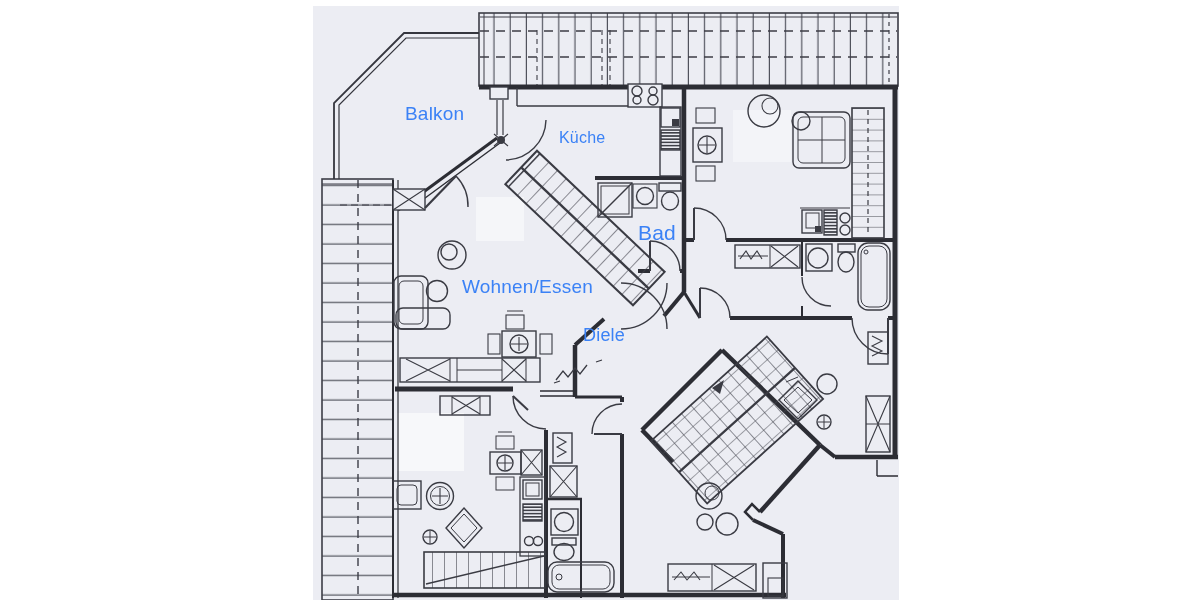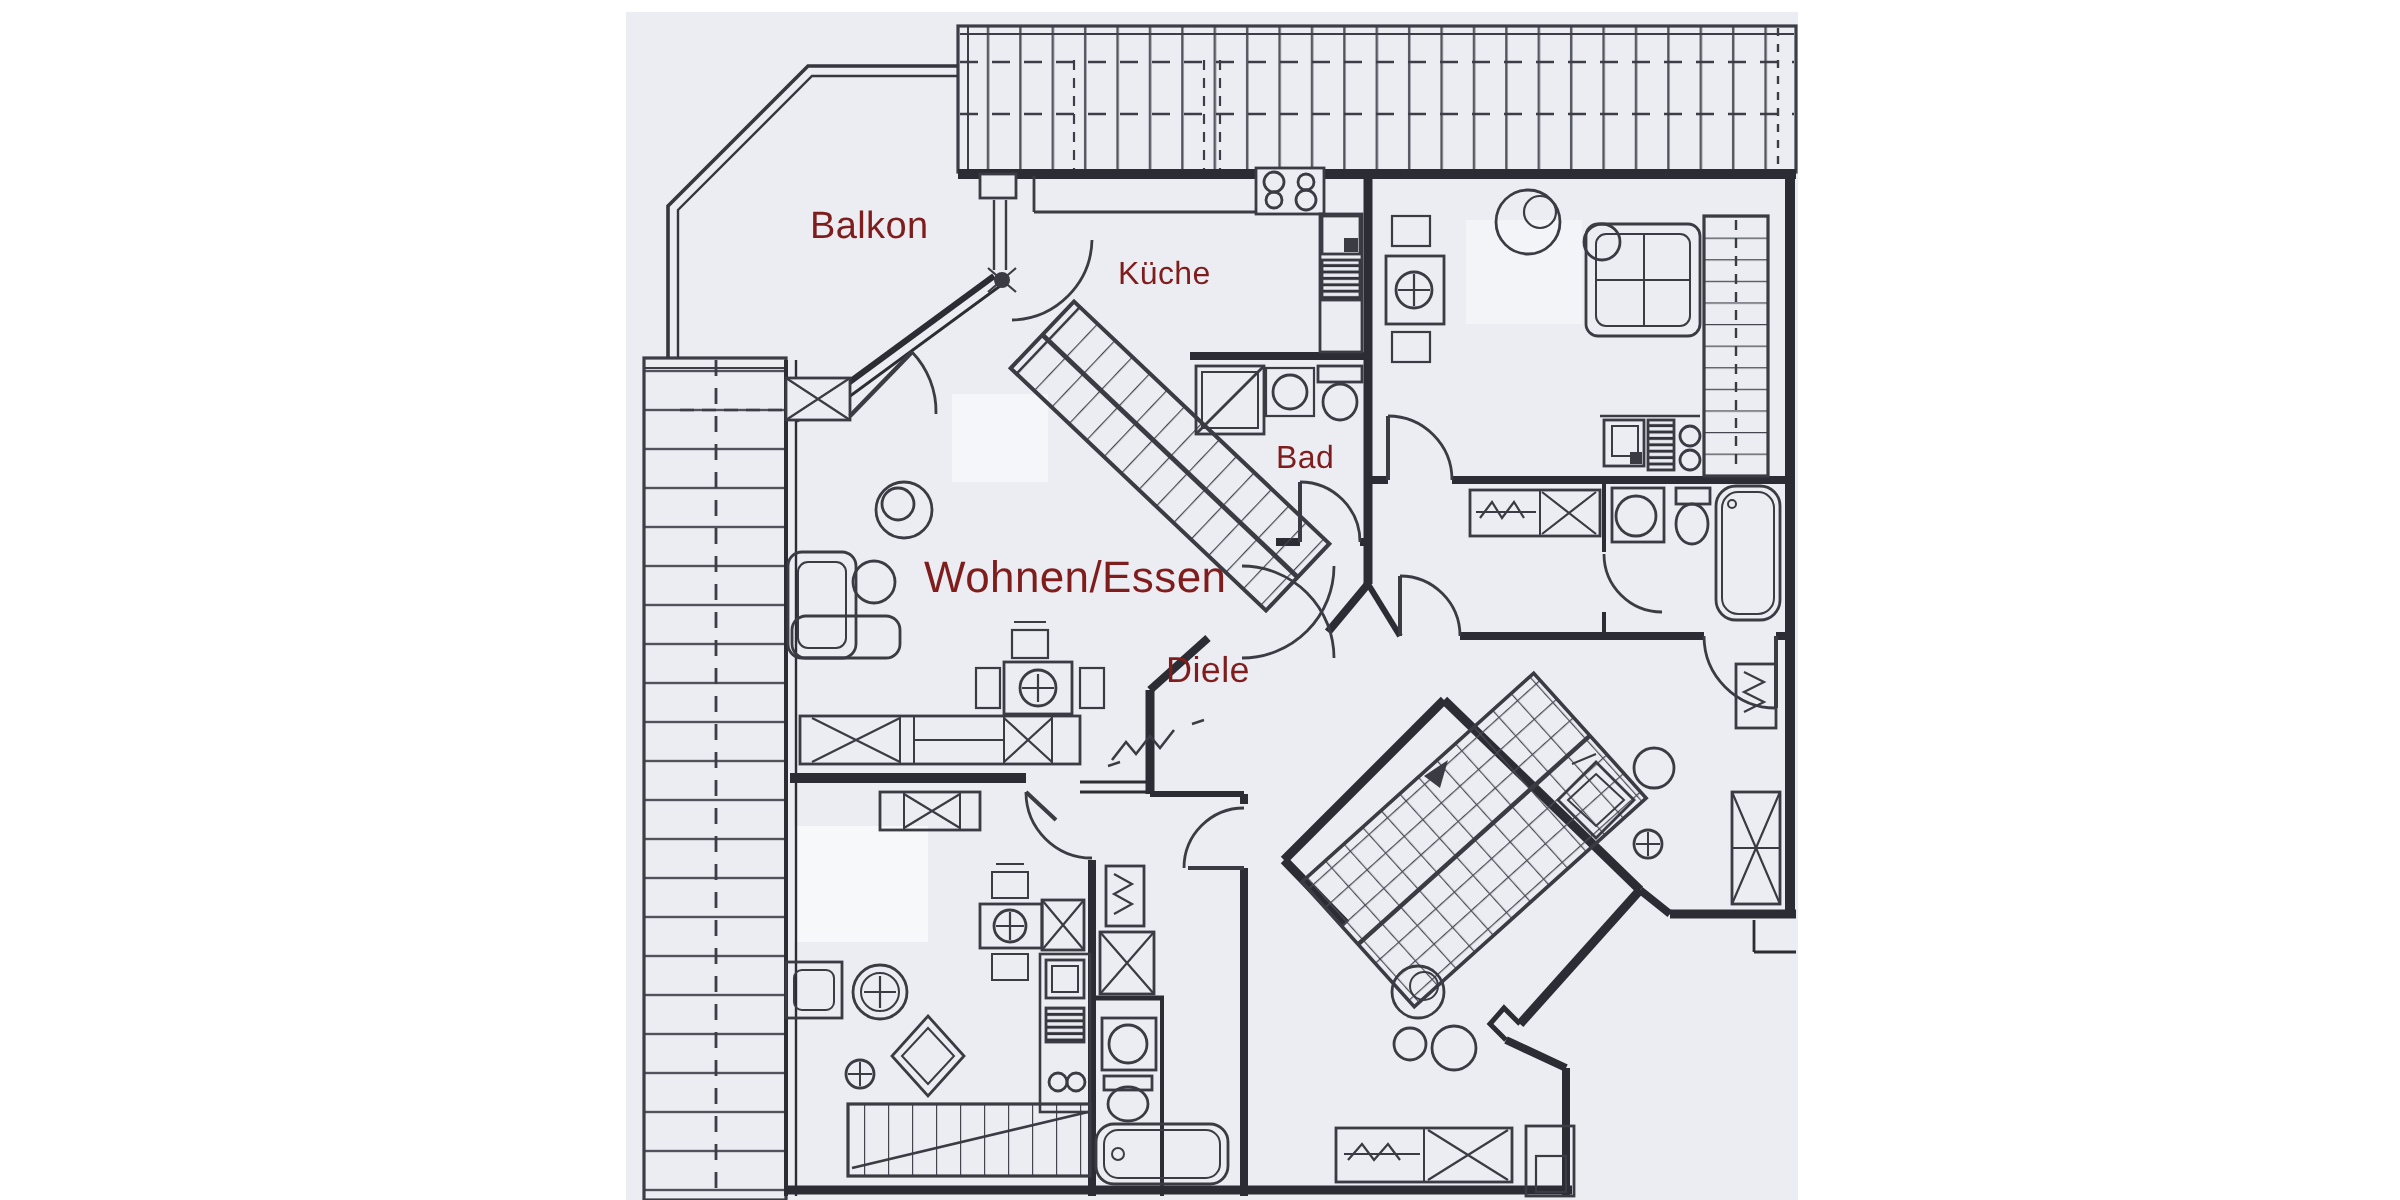--- a/index.html
+++ b/index.html
@@ -1,23 +1,23 @@
 <!DOCTYPE html>
 <html><head>
 <meta charset="utf-8">
 <style>
   html,body{margin:0;padding:0;background:#ffffff;}
   .page{position:relative;width:1200px;height:600px;background:#ffffff;overflow:hidden;
         font-family:"Liberation Sans",sans-serif;}
   .plan-svg{position:absolute;left:0;top:0;}
-  .room-label{position:absolute;color:#7f1d1d;white-space:nowrap;letter-spacing:.2px;}
+  .room-label{position:absolute;color:#3b82f6;white-space:nowrap;letter-spacing:.2px;}
   .lbl-balkon{left:405px;top:103px;font-size:19px;}
   .lbl-kueche{left:559px;top:129px;font-size:16px;}
-  .lbl-bad{left:638px;top:221px;font-size:16px;}
-  .lbl-wohnen{left:462px;top:276px;font-size:22px;}
+  .lbl-bad{left:638px;top:221px;font-size:21px;}
+  .lbl-wohnen{left:462px;top:276px;font-size:19px;}
   .lbl-diele{left:583px;top:325px;font-size:18px;}
 </style>
 </head>
 <body>
 
 <div class="page">
 
 <svg class="plan-svg" width="1200" height="600" viewBox="0 0 1200 600">
   <defs>
     <pattern id="pv" patternUnits="userSpaceOnUse" width="16.2" height="10">

